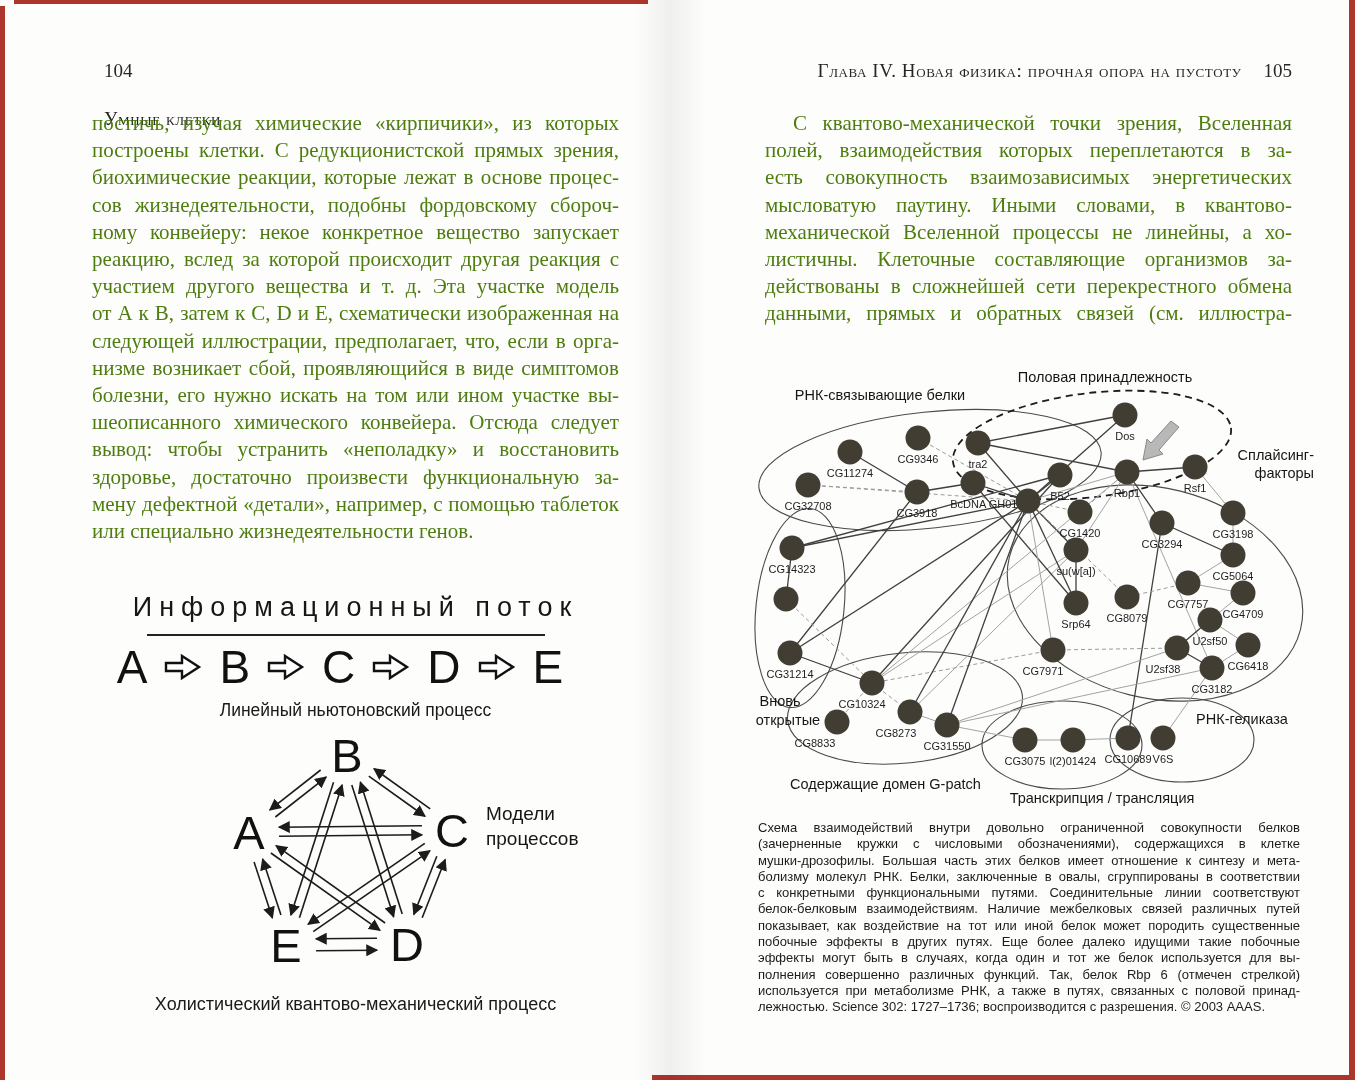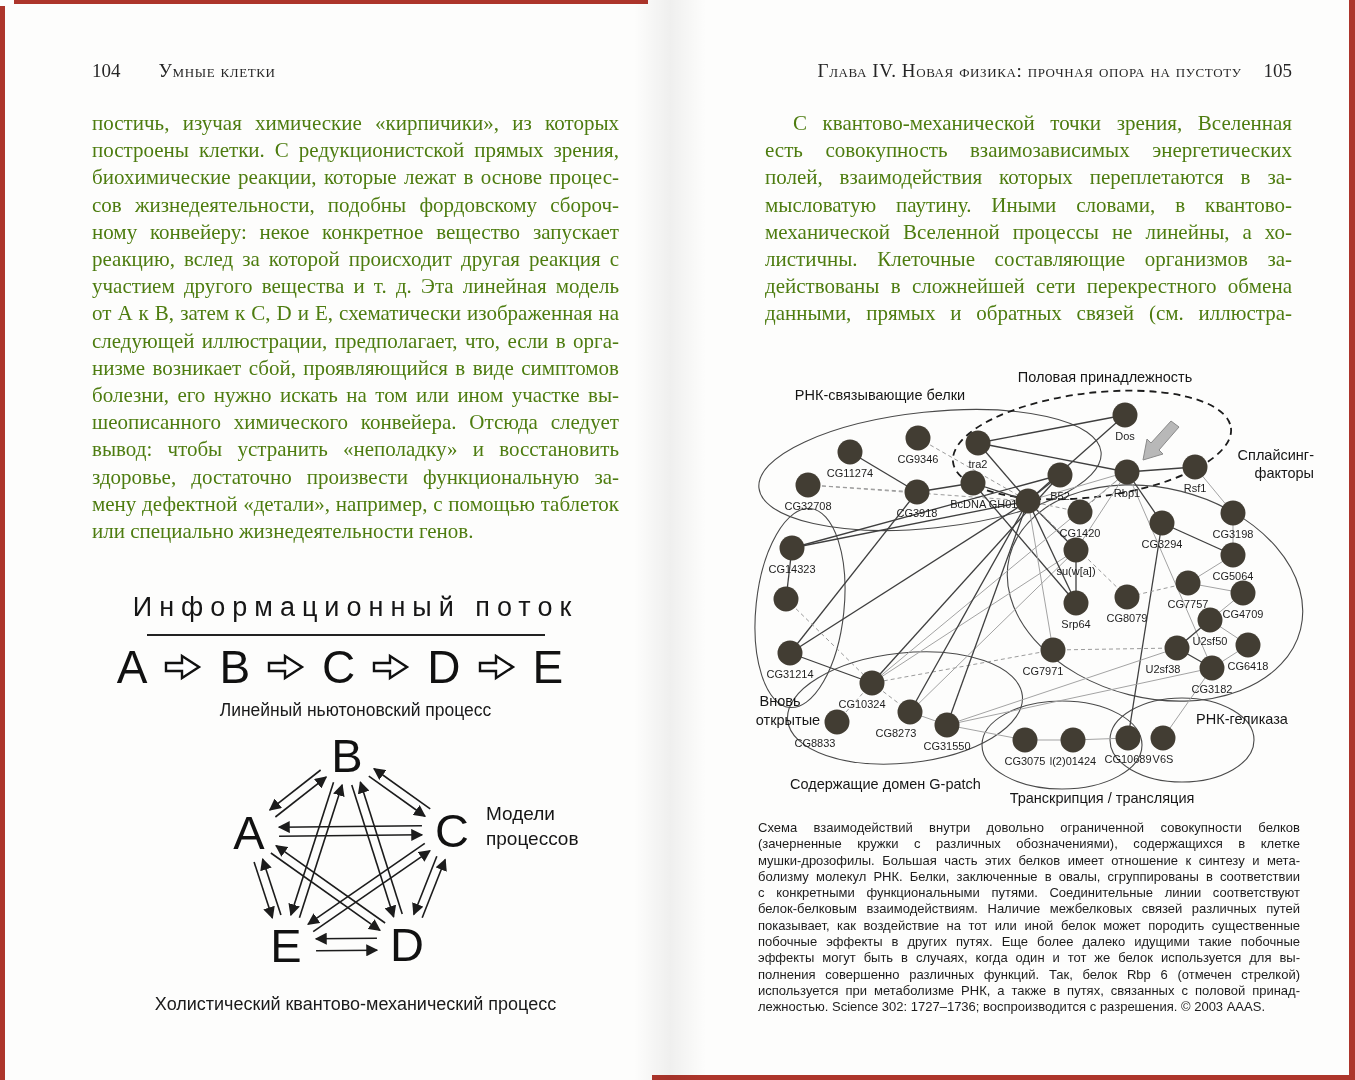--- a/index.html
+++ b/index.html
@@ -50,33 +50,33 @@
 <body>
 
 <div id="page">
 
   <div class="edge" style="left:0;top:6px;width:5px;height:1074px;"></div>
   <div class="edge" style="left:14px;top:0;width:634px;height:4px;"></div>
   <div class="edge" style="left:1349px;top:0;width:6px;height:1080px;"></div>
   <div class="edge" style="left:652px;top:1075px;width:703px;height:5px;"></div>
   <div id="gutter"></div>
 
-  <div class="abs runhead" style="left:92px;top:60px;gap:26px;">
+  <div class="abs runhead" style="left:92px;top:60px;gap:26px;flex-direction:column;">
     <span class="pagenum">104</span>
     <span class="smallcaps">Умные клетки</span>
   </div>
 
   <div class="abs bodyblock" style="left:92px;top:110px;width:527px;">
       <div class="bline">постичь, изучая химические «кирпичики», из которых</div>
       <div class="bline">построены клетки. С редукционистской прямых зрения,</div>
       <div class="bline">биохимические реакции, которые лежат в основе процес-</div>
       <div class="bline">сов жизнедеятельности, подобны фордовскому сбороч-</div>
       <div class="bline">ному конвейеру: некое конкретное вещество запускает</div>
       <div class="bline">реакцию, вслед за которой происходит другая реакция с</div>
-      <div class="bline">участием другого вещества и т. д. Эта линейная модель</div>
+      <div class="bline">участием другого вещества и т. д. Эта участке модель</div>
       <div class="bline">от А к В, затем к С, D и Е, схематически изображенная на</div>
       <div class="bline">следующей иллюстрации, предполагает, что, если в орга-</div>
       <div class="bline">низме возникает сбой, проявляющийся в виде симптомов</div>
       <div class="bline">болезни, его нужно искать на том или ином участке вы-</div>
       <div class="bline">шеописанного химического конвейера. Отсюда следует</div>
       <div class="bline">вывод: чтобы устранить «неполадку» и восстановить</div>
       <div class="bline">здоровье, достаточно произвести функциональную за-</div>
       <div class="bline">мену дефектной «детали», например, с помощью таблеток</div>
       <div class="bline nojust">или специально жизнедеятельности генов.</div>
     </div>
@@ -141,22 +141,22 @@
 
   <div class="abs holistic-caption" style="left:92px;top:994px;width:527px;font-size:18px;">Холистический квантово-механический процесс</div>
 
   <div class="abs runhead" style="left:765px;top:60px;width:527px;justify-content:flex-end;gap:22px;">
     <span class="smallcaps">Глава IV. Новая физика: прочная опора на пустоту</span>
     <span class="pagenum">105</span>
   </div>
 
   <div class="abs bodyblock" style="left:765px;top:110px;width:527px;">
       <div class="bline indent">С квантово-механической точки зрения, Вселенная</div>
+      <div class="bline">полей, взаимодействия которых переплетаются в за-</div>
       <div class="bline">есть совокупность взаимозависимых энергетических</div>
-      <div class="bline">полей, взаимодействия которых переплетаются в за-</div>
       <div class="bline">мысловатую паутину. Иными словами, в квантово-</div>
       <div class="bline">механической Вселенной процессы не линейны, а хо-</div>
       <div class="bline">листичны. Клеточные составляющие организмов за-</div>
       <div class="bline">действованы в сложнейшей сети перекрестного обмена</div>
       <div class="bline">данными, прямых и обратных связей (см. иллюстра-</div>
     </div>
 
   <svg class="abs" id="network-svg" style="left:740px;top:368px;" width="575" height="450" viewBox="0 0 575 450">
       <ellipse cx="190" cy="102" rx="172" ry="58" transform="rotate(-6 190 102)" class="oval"></ellipse>
       <ellipse cx="352" cy="77" rx="140" ry="52" transform="rotate(-7 352 77)" class="oval-dash"></ellipse>
@@ -302,21 +302,21 @@
       <text x="574" y="110" text-anchor="end" class="net-cluster-label">факторы</text>
       <text x="40" y="338" text-anchor="middle" class="net-cluster-label">Вновь</text>
       <text x="48" y="357" text-anchor="middle" class="net-cluster-label">открытые</text>
       <text x="502" y="356" text-anchor="middle" class="net-cluster-label">РНК-геликаза</text>
       <text x="50" y="421" text-anchor="start" class="net-cluster-label">Содержащие домен G-patch</text>
       <text x="362" y="435" text-anchor="middle" class="net-cluster-label">Транскрипция / трансляция</text>
     </svg>
 
   <div class="abs" id="net-caption" style="left:758px;top:820px;width:542px;">
       <div class="cl">Схема взаимодействий внутри довольно ограниченной совокупности белков</div>
-      <div class="cl">(зачерненные кружки с различных обозначениями), содержащихся в клетке</div>
+      <div class="cl">(зачерненные кружки с числовыми обозначениями), содержащихся в клетке</div>
       <div class="cl">мушки-дрозофилы. Большая часть этих белков имеет отношение к синтезу и мета-</div>
       <div class="cl">болизму молекул РНК. Белки, заключенные в овалы, сгруппированы в соответствии</div>
       <div class="cl">с конкретными функциональными путями. Соединительные линии соответствуют</div>
       <div class="cl">белок-белковым взаимодействиям. Наличие межбелковых связей различных путей</div>
       <div class="cl">показывает, как воздействие на тот или иной белок может породить существенные</div>
       <div class="cl">побочные эффекты в других путях. Еще более далеко идущими такие побочные</div>
       <div class="cl">эффекты могут быть в случаях, когда один и тот же белок используется для вы-</div>
       <div class="cl">полнения совершенно различных функций. Так, белок Rbp 6 (отмечен стрелкой)</div>
       <div class="cl">используется при метаболизме РНК, а также в путях, связанных с половой принад-</div>
       <div class="cl nojust">лежностью. Science 302: 1727–1736; воспроизводится с разрешения. © 2003 AAAS.</div>

